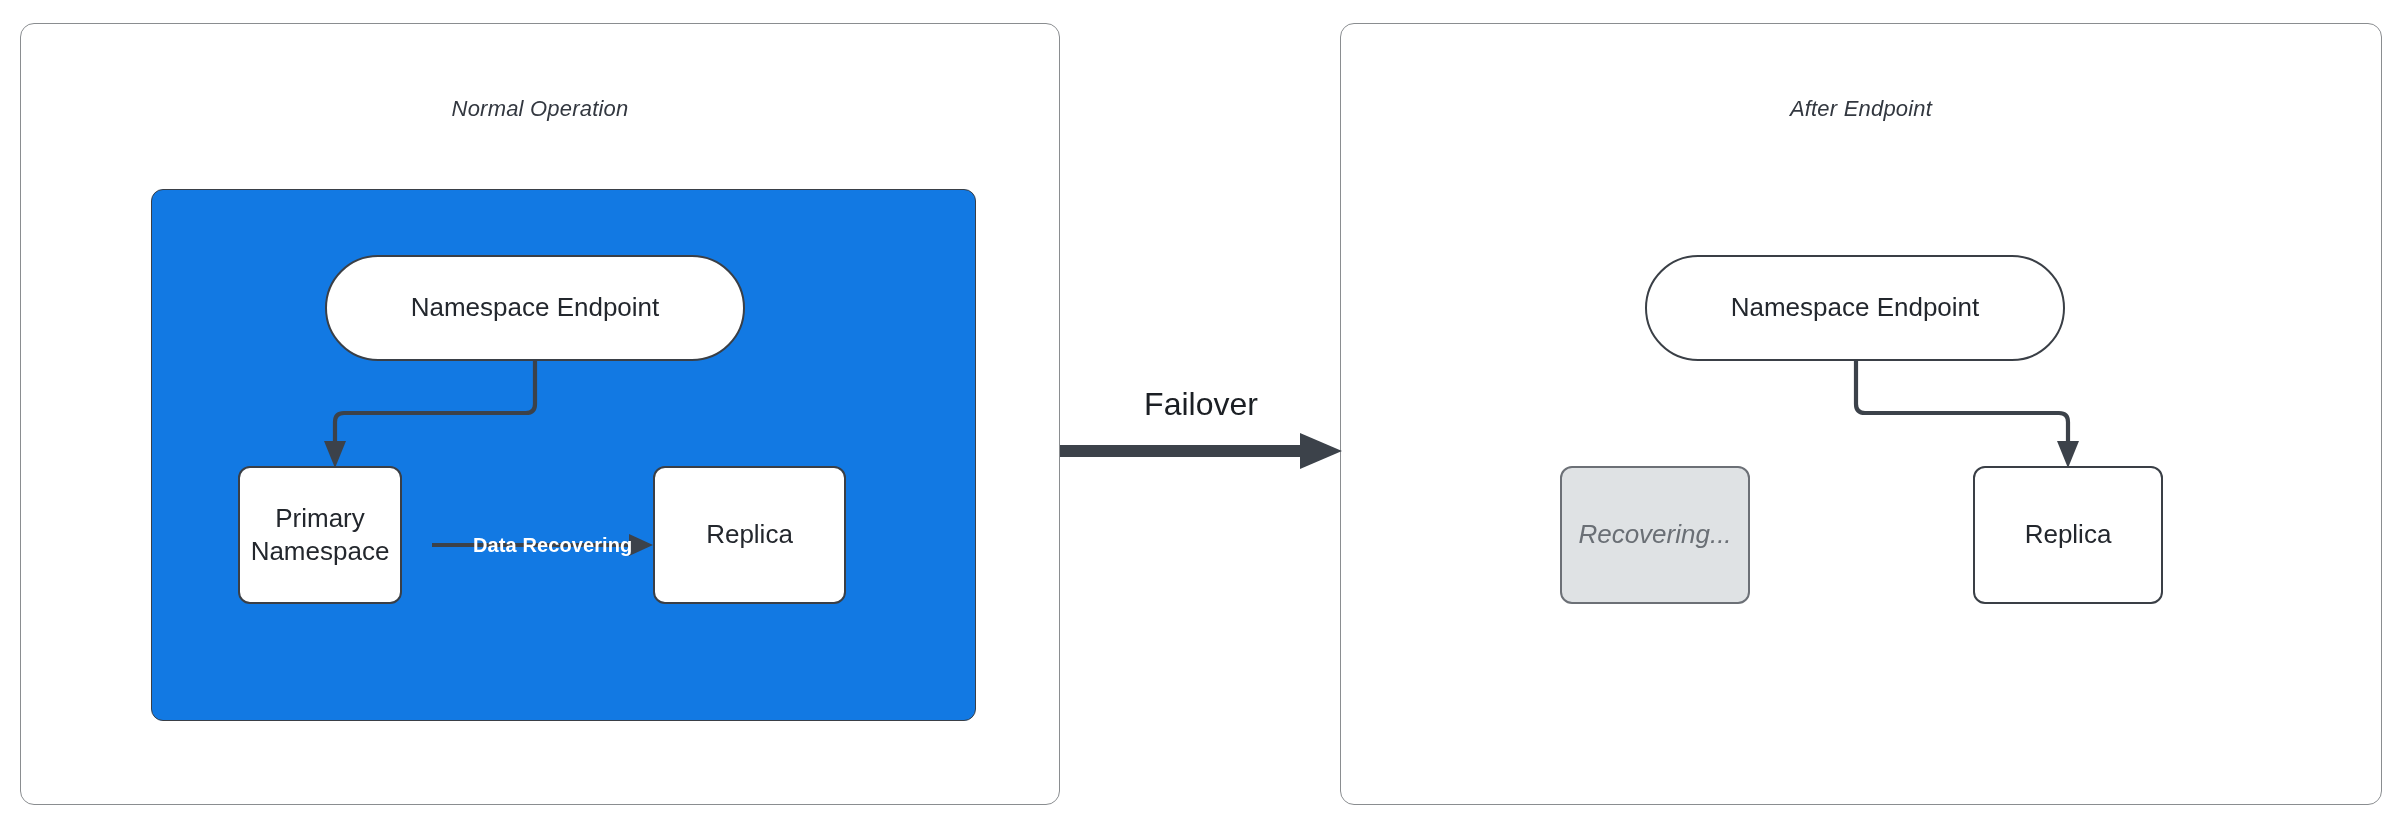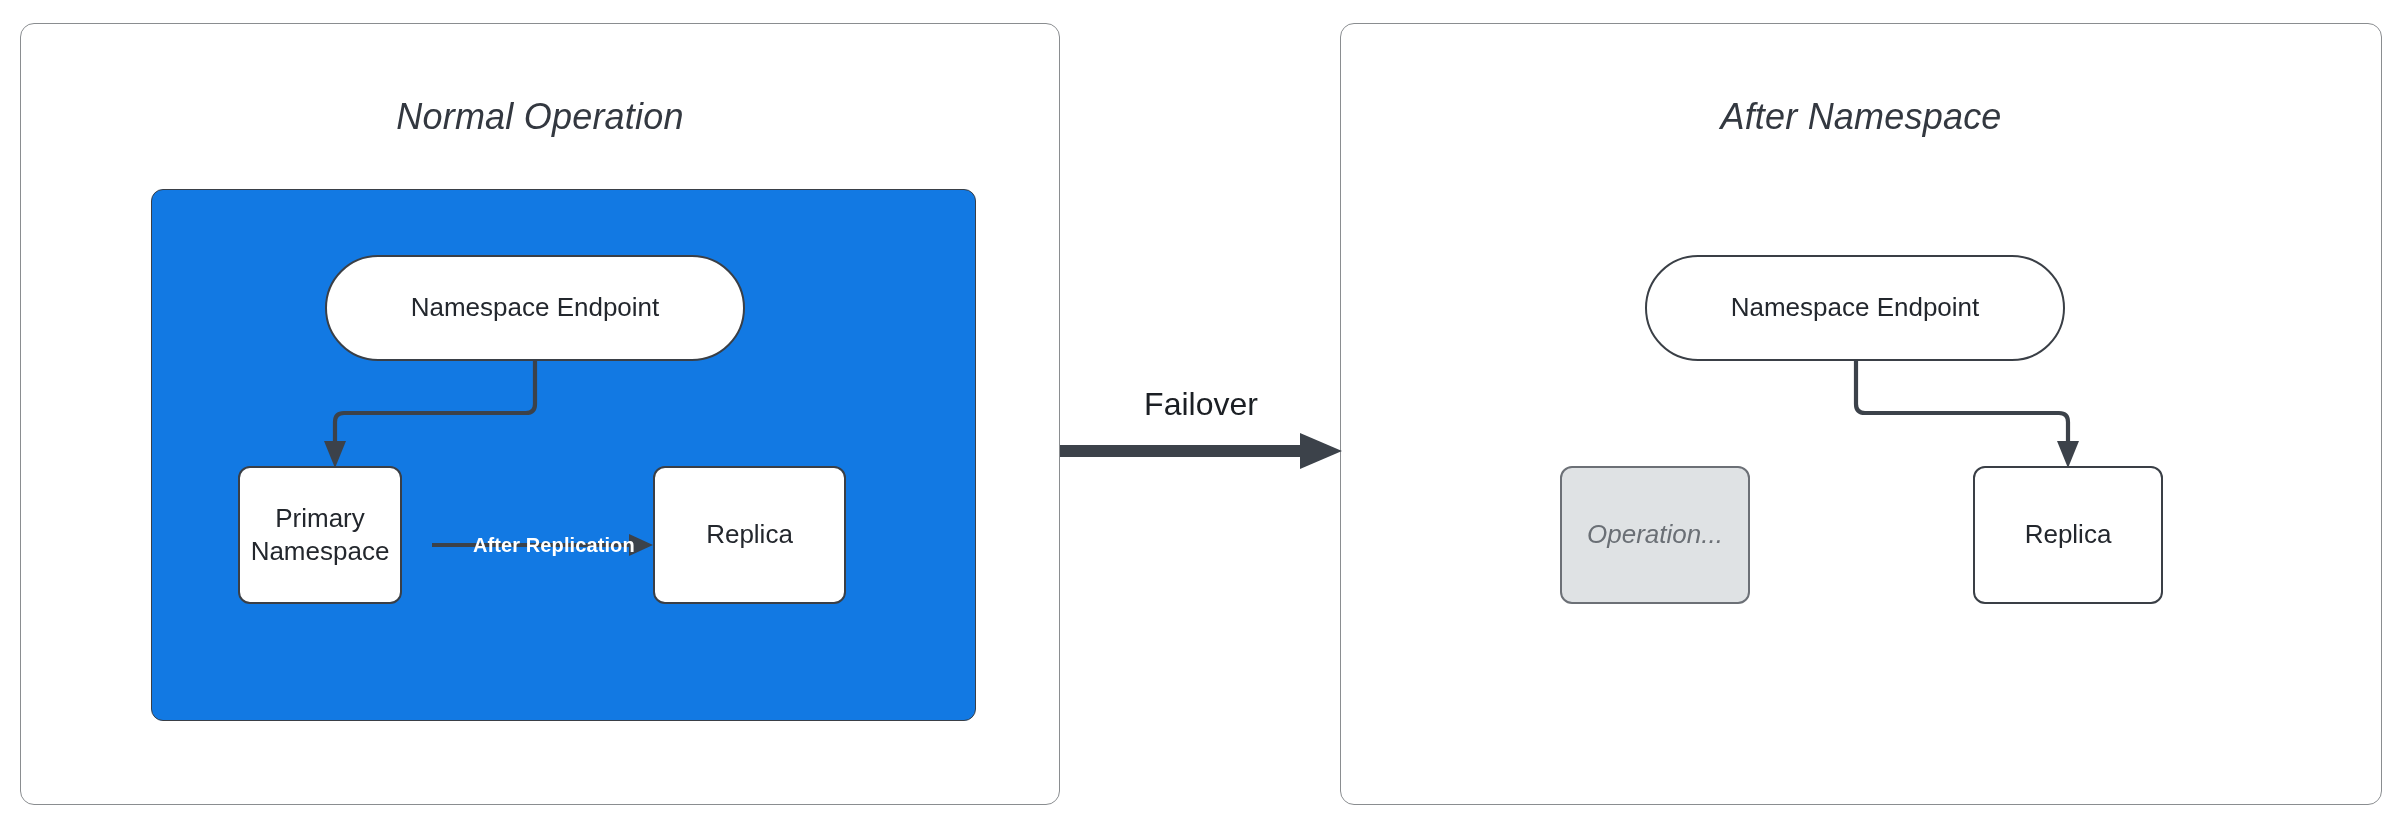--- a/index.html
+++ b/index.html
@@ -30,21 +30,21 @@
   #panel-normal   { left: 20px;   top: 23px; width: 1040px; height: 782px; }
   #panel-failover { left: 1340px; top: 23px; width: 1042px; height: 782px; }
 
   .panel-title {
     position: absolute;
     top: 72px;
     left: 0;
     width: 100%;
     text-align: center;
     font-style: italic;
-    font-size: 36px;
+    font-size: 22px;
     color: #333840;
     letter-spacing: 0.2px;
     white-space: nowrap;
   }
 
   
   .blue-region {
     position: absolute;
     background: #1279E3;
     border: 1.5px solid #3a3f46;
@@ -144,21 +144,21 @@
 <body>
 
 <div id="canvas">
 
   <div class="panel" id="panel-normal">
     <div class="panel-title">Normal Operation</div>
     <div class="blue-region" id="blue-left"></div>
   </div>
 
   <div class="panel" id="panel-failover">
-    <div class="panel-title">After Namespace</div>
+    <div class="panel-title">After Endpoint</div>
 
   </div>
 
   <svg id="wires" viewBox="0 0 2407 828" width="2407" height="828" xmlns="http://www.w3.org/2000/svg">
 
     <path class="wire" d="M 535 361 L 535 404 Q 535 413 526 413 L 344 413 Q 335 413 335 422 L 335 450"></path>
     <polygon class="wire-head" points="335,468 324,441 346,441"></polygon>
 
     <path class="wire" d="M 432 545 L 637 545"></path>
     <polygon class="wire-head" points="653,545 629,534 629,556"></polygon>
@@ -175,28 +175,28 @@
     <span>
       <span>Primary</span><br>
       <span>Namespace</span>
     </span>
   </div>
 
   <div class="node box" id="node-replica-left">
     <span>Replica</span>
   </div>
 
-  <div class="edge-label" id="label-data-replication">After Replication</div>
+  <div class="edge-label" id="label-data-replication">Data Recovering</div>
 
   <div class="node pill" id="node-endpoint-right">
     <span>Namespace Endpoint</span>
   </div>
 
   <div class="node box dimmed" id="node-recovering">
-    <span>Operation...</span>
+    <span>Recovering...</span>
   </div>
 
   <div class="node box" id="node-replica-right">
     <span>Replica</span>
   </div>
 
   <div id="failover-group">
     <div id="failover-label">Failover</div>
     <svg id="failover-arrow" width="282" height="44" viewBox="0 0 282 44" xmlns="http://www.w3.org/2000/svg">
       <rect x="0" y="15" width="249" height="12" fill="#3c424a"></rect>

